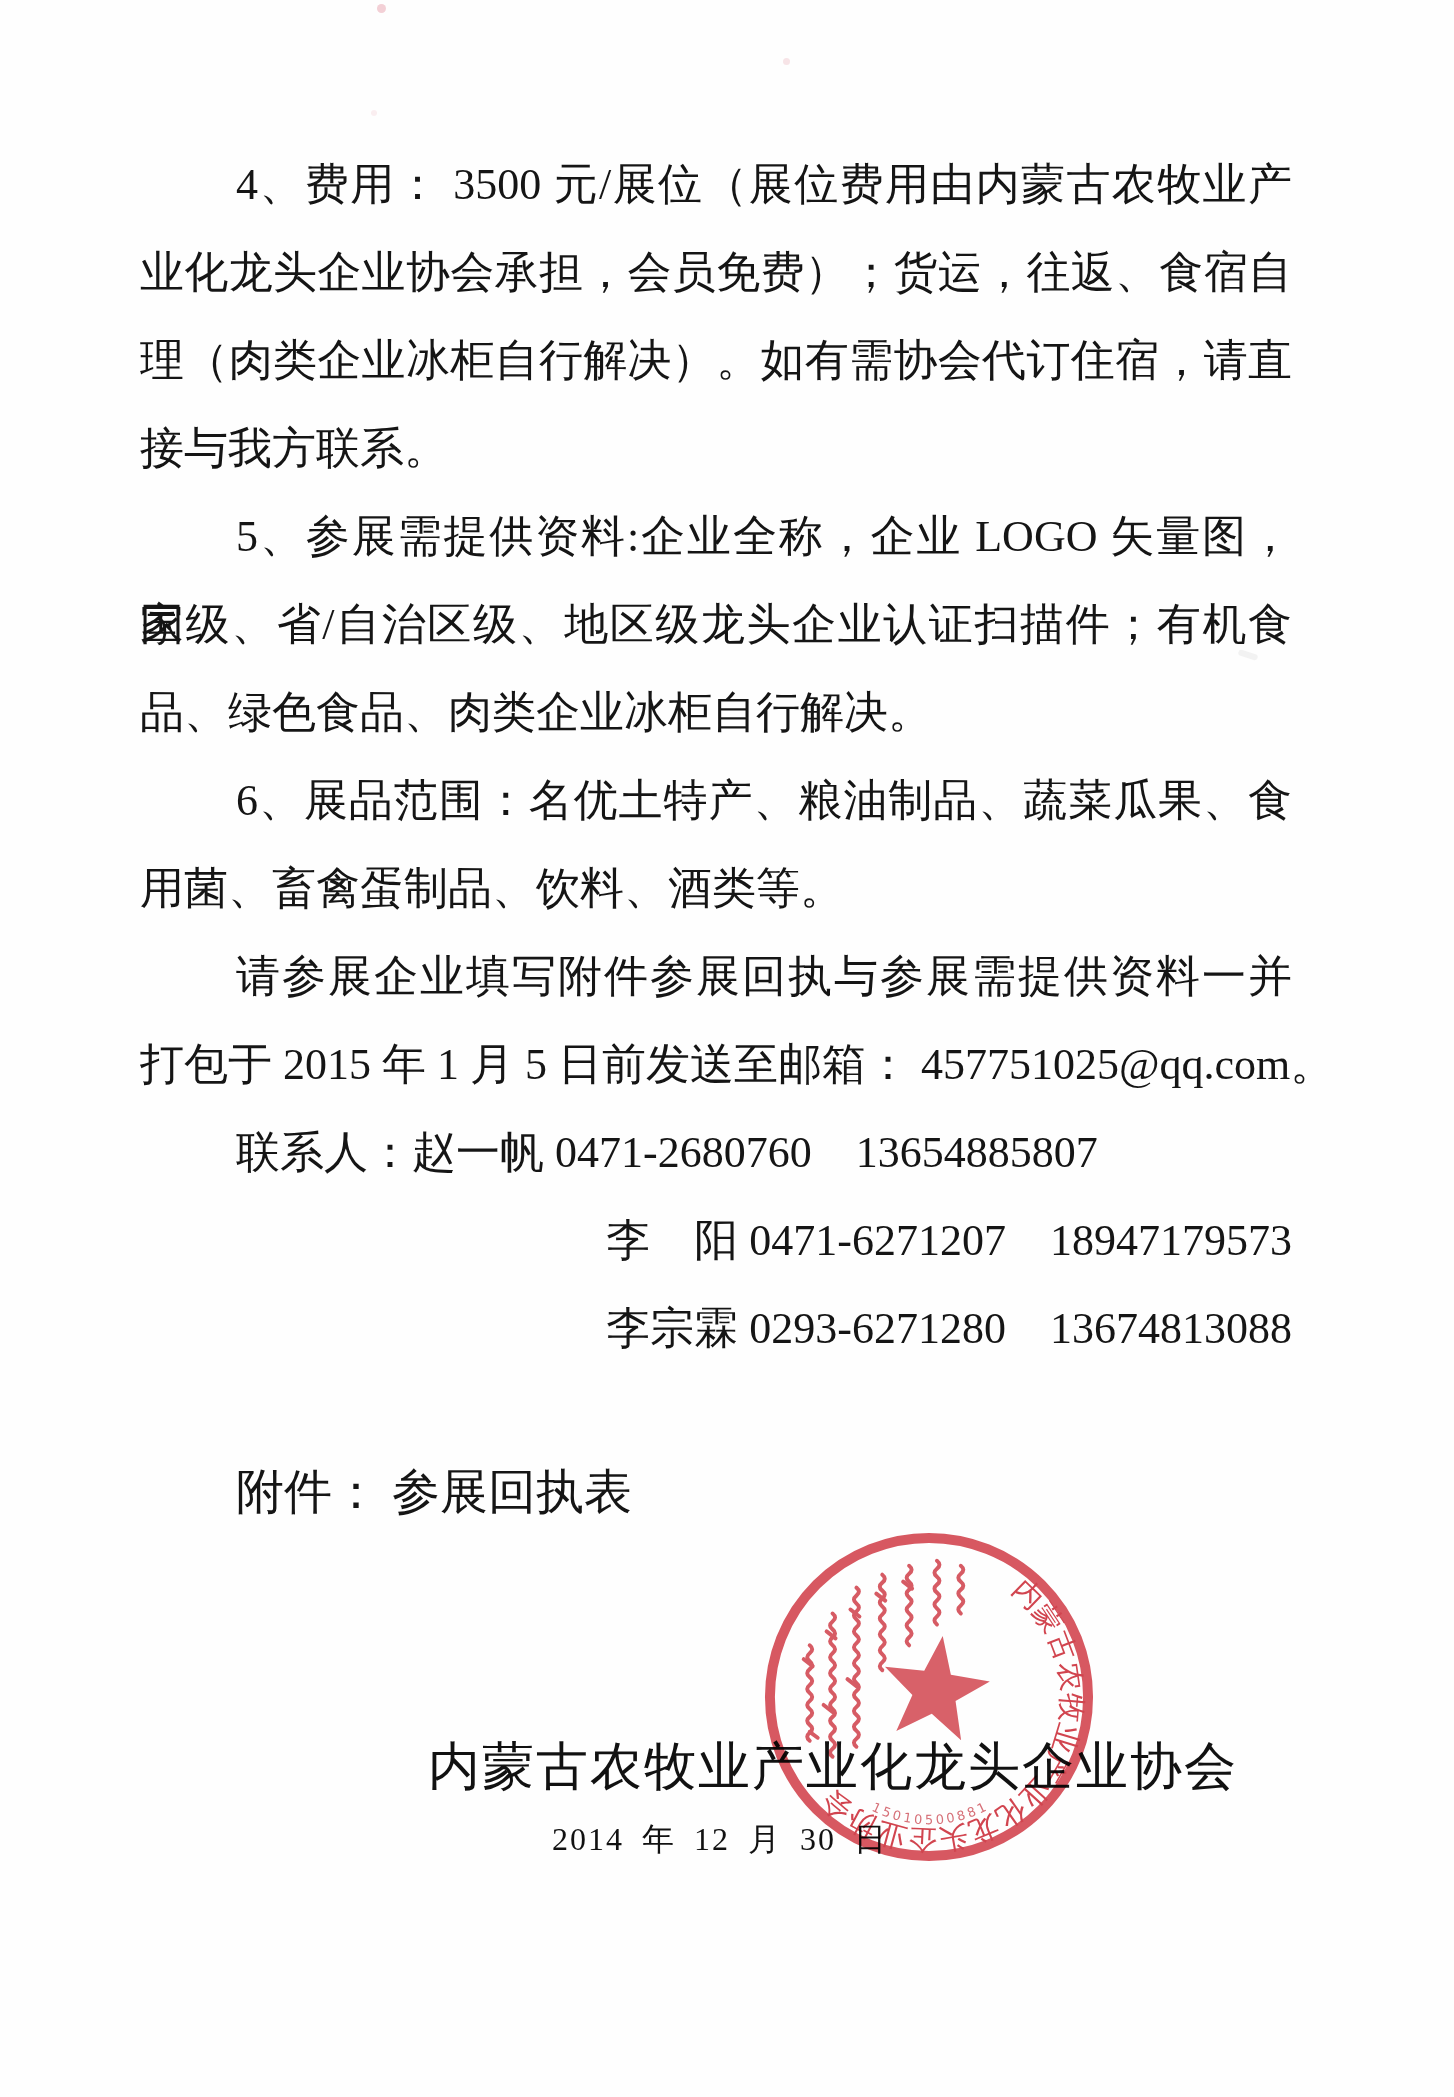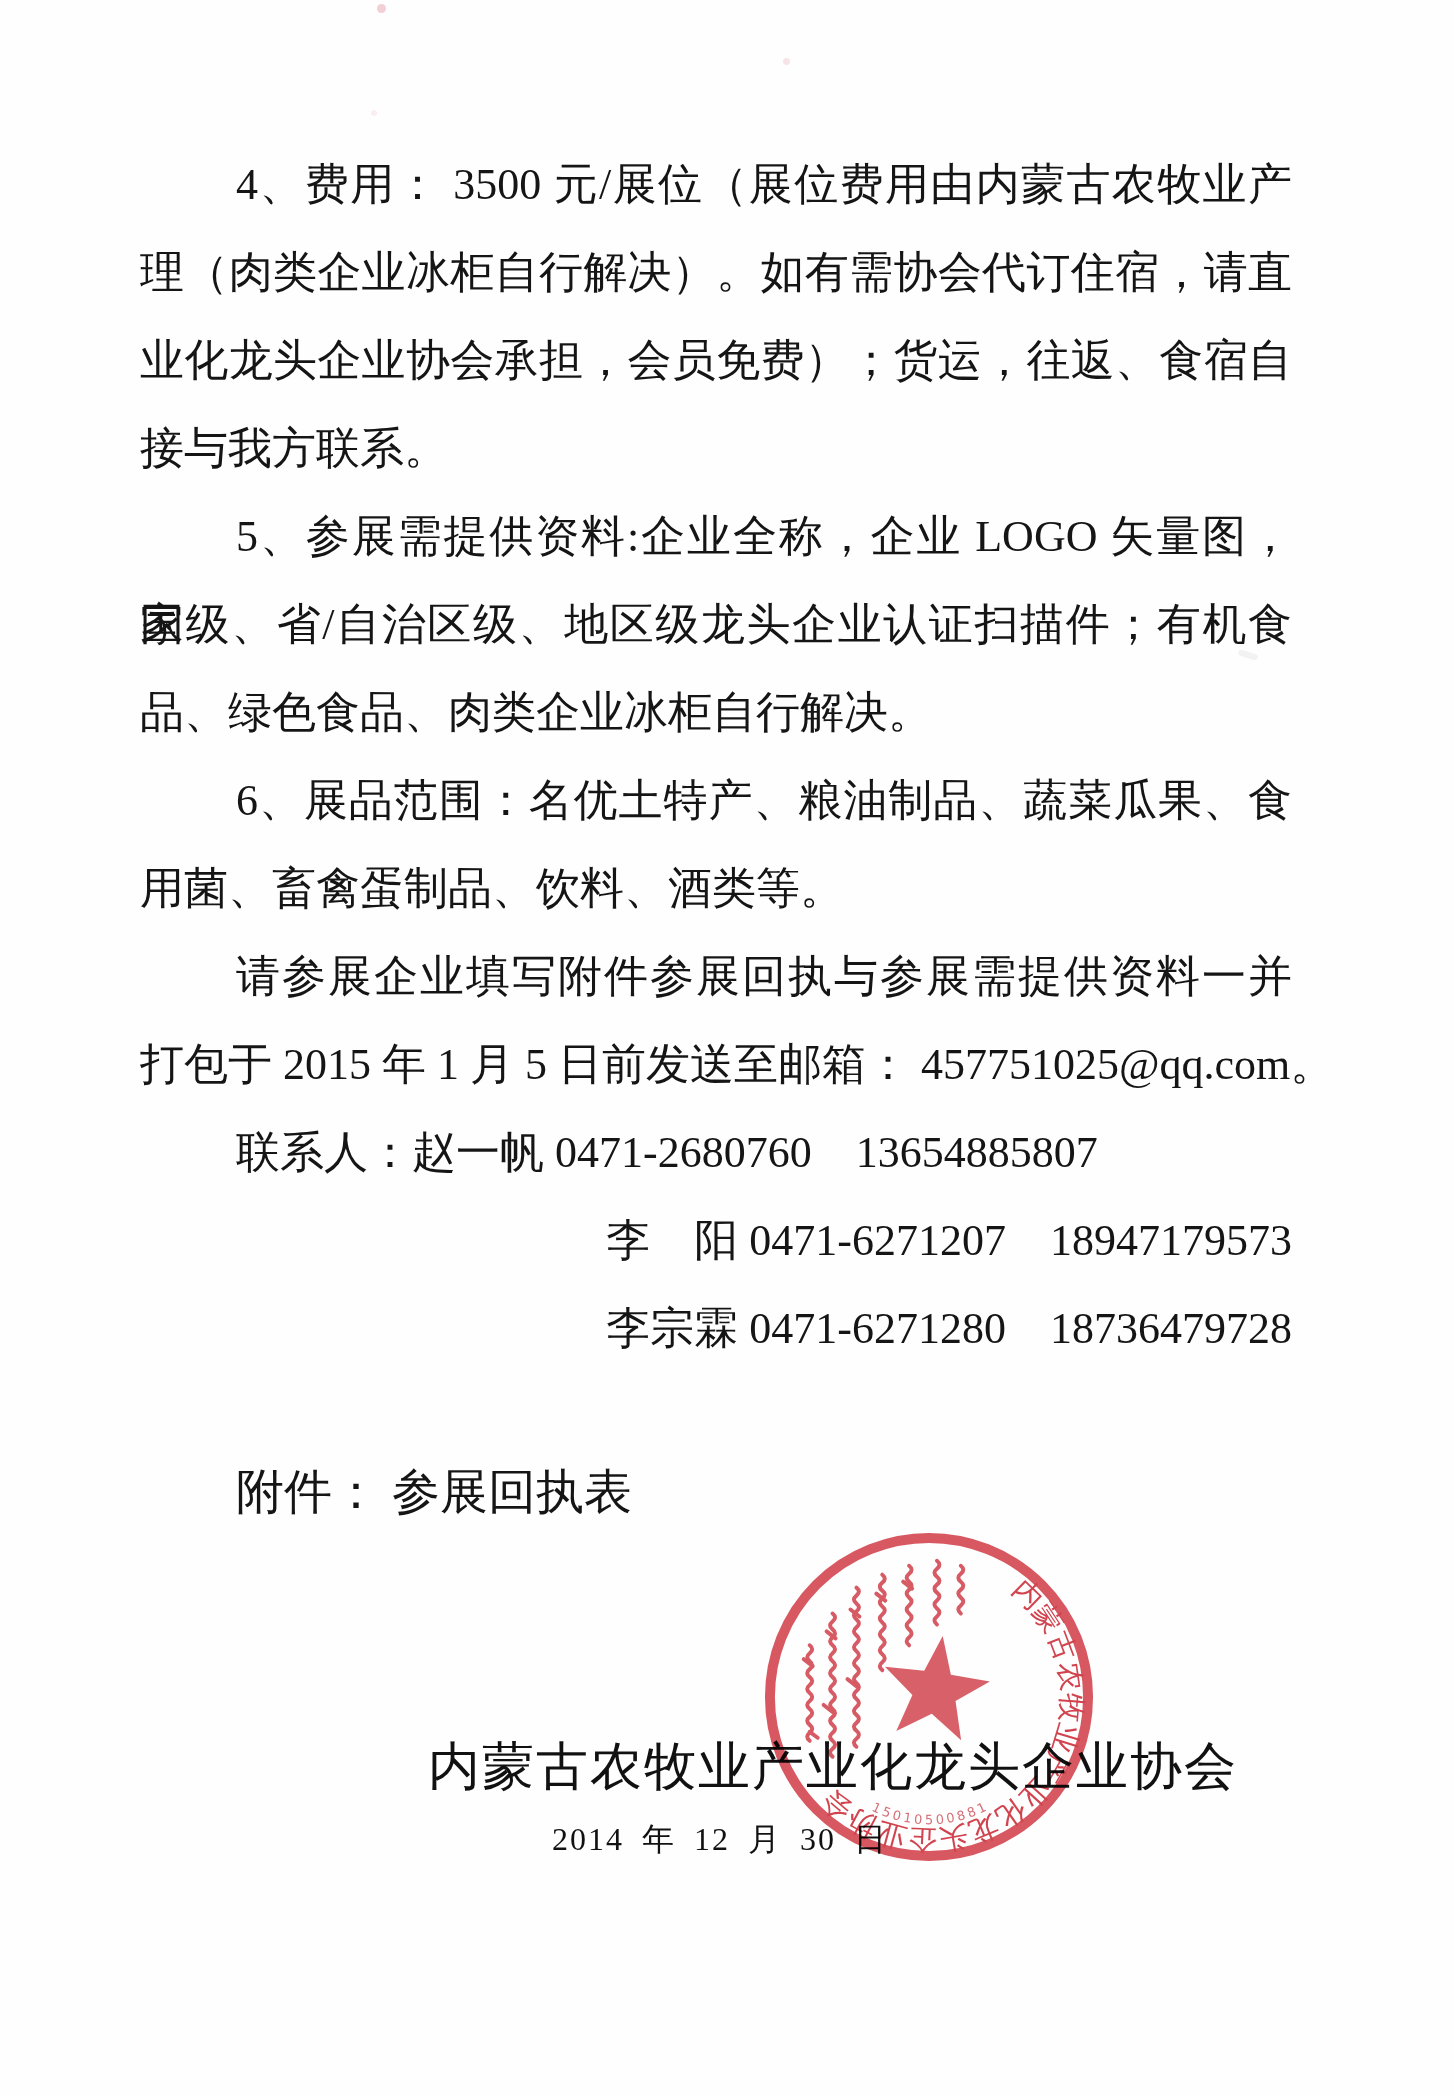--- a/index.html
+++ b/index.html
@@ -77,33 +77,33 @@
 <div class="page">
 
   <div class="speck s1"></div>
   <div class="speck s2"></div>
   <div class="speck s3"></div>
   <div class="smudge"></div>
 
   <div class="body-text">
 
   <div class="line first justify">4、费用： 3500 元/展位（展位费用由内蒙古农牧业产</div>
+      <div class="line justify">业化龙头企业协会承担，会员免费）；货运，往返、食宿自</div>
       <div class="line justify">理（肉类企业冰柜自行解决）。如有需协会代订住宿，请直</div>
-      <div class="line justify">业化龙头企业协会承担，会员免费）；货运，往返、食宿自</div>
       <div class="line">接与我方联系。</div>
       <div class="line first justify">5、参展需提供资料:企业全称，企业 LOGO 矢量图，国</div>
       <div class="line justify">家级、省/自治区级、地区级龙头企业认证扫描件；有机食</div>
       <div class="line">品、绿色食品、肉类企业冰柜自行解决。</div>
       <div class="line first justify">6、展品范围：名优土特产、粮油制品、蔬菜瓜果、食</div>
       <div class="line">用菌、畜禽蛋制品、饮料、酒类等。</div>
       <div class="line first justify">请参展企业填写附件参展回执与参展需提供资料一并</div>
       <div class="line">打包于 2015 年 1 月 5 日前发送至邮箱： 457751025@qq.com。</div>
       <div class="line first">联系人：赵一帆 0471-2680760　13654885807</div>
       <div class="line contact">李　阳 0471-6271207　18947179573</div>
-      <div class="line contact">李宗霖 0471-6271280　18736479728</div>
+      <div class="line contact">李宗霖 0293-6271280　13674813088</div>
     </div>
 
   <div class="attachment">附件： 参展回执表</div>
 
   <div class="signature">内蒙古农牧业产业化龙头企业协会</div>
   <div class="sign-date">2014 年 12 月 30 日</div>
 
   <div class="seal">
     <svg viewBox="0 0 340 340" aria-hidden="true">
       <defs>

